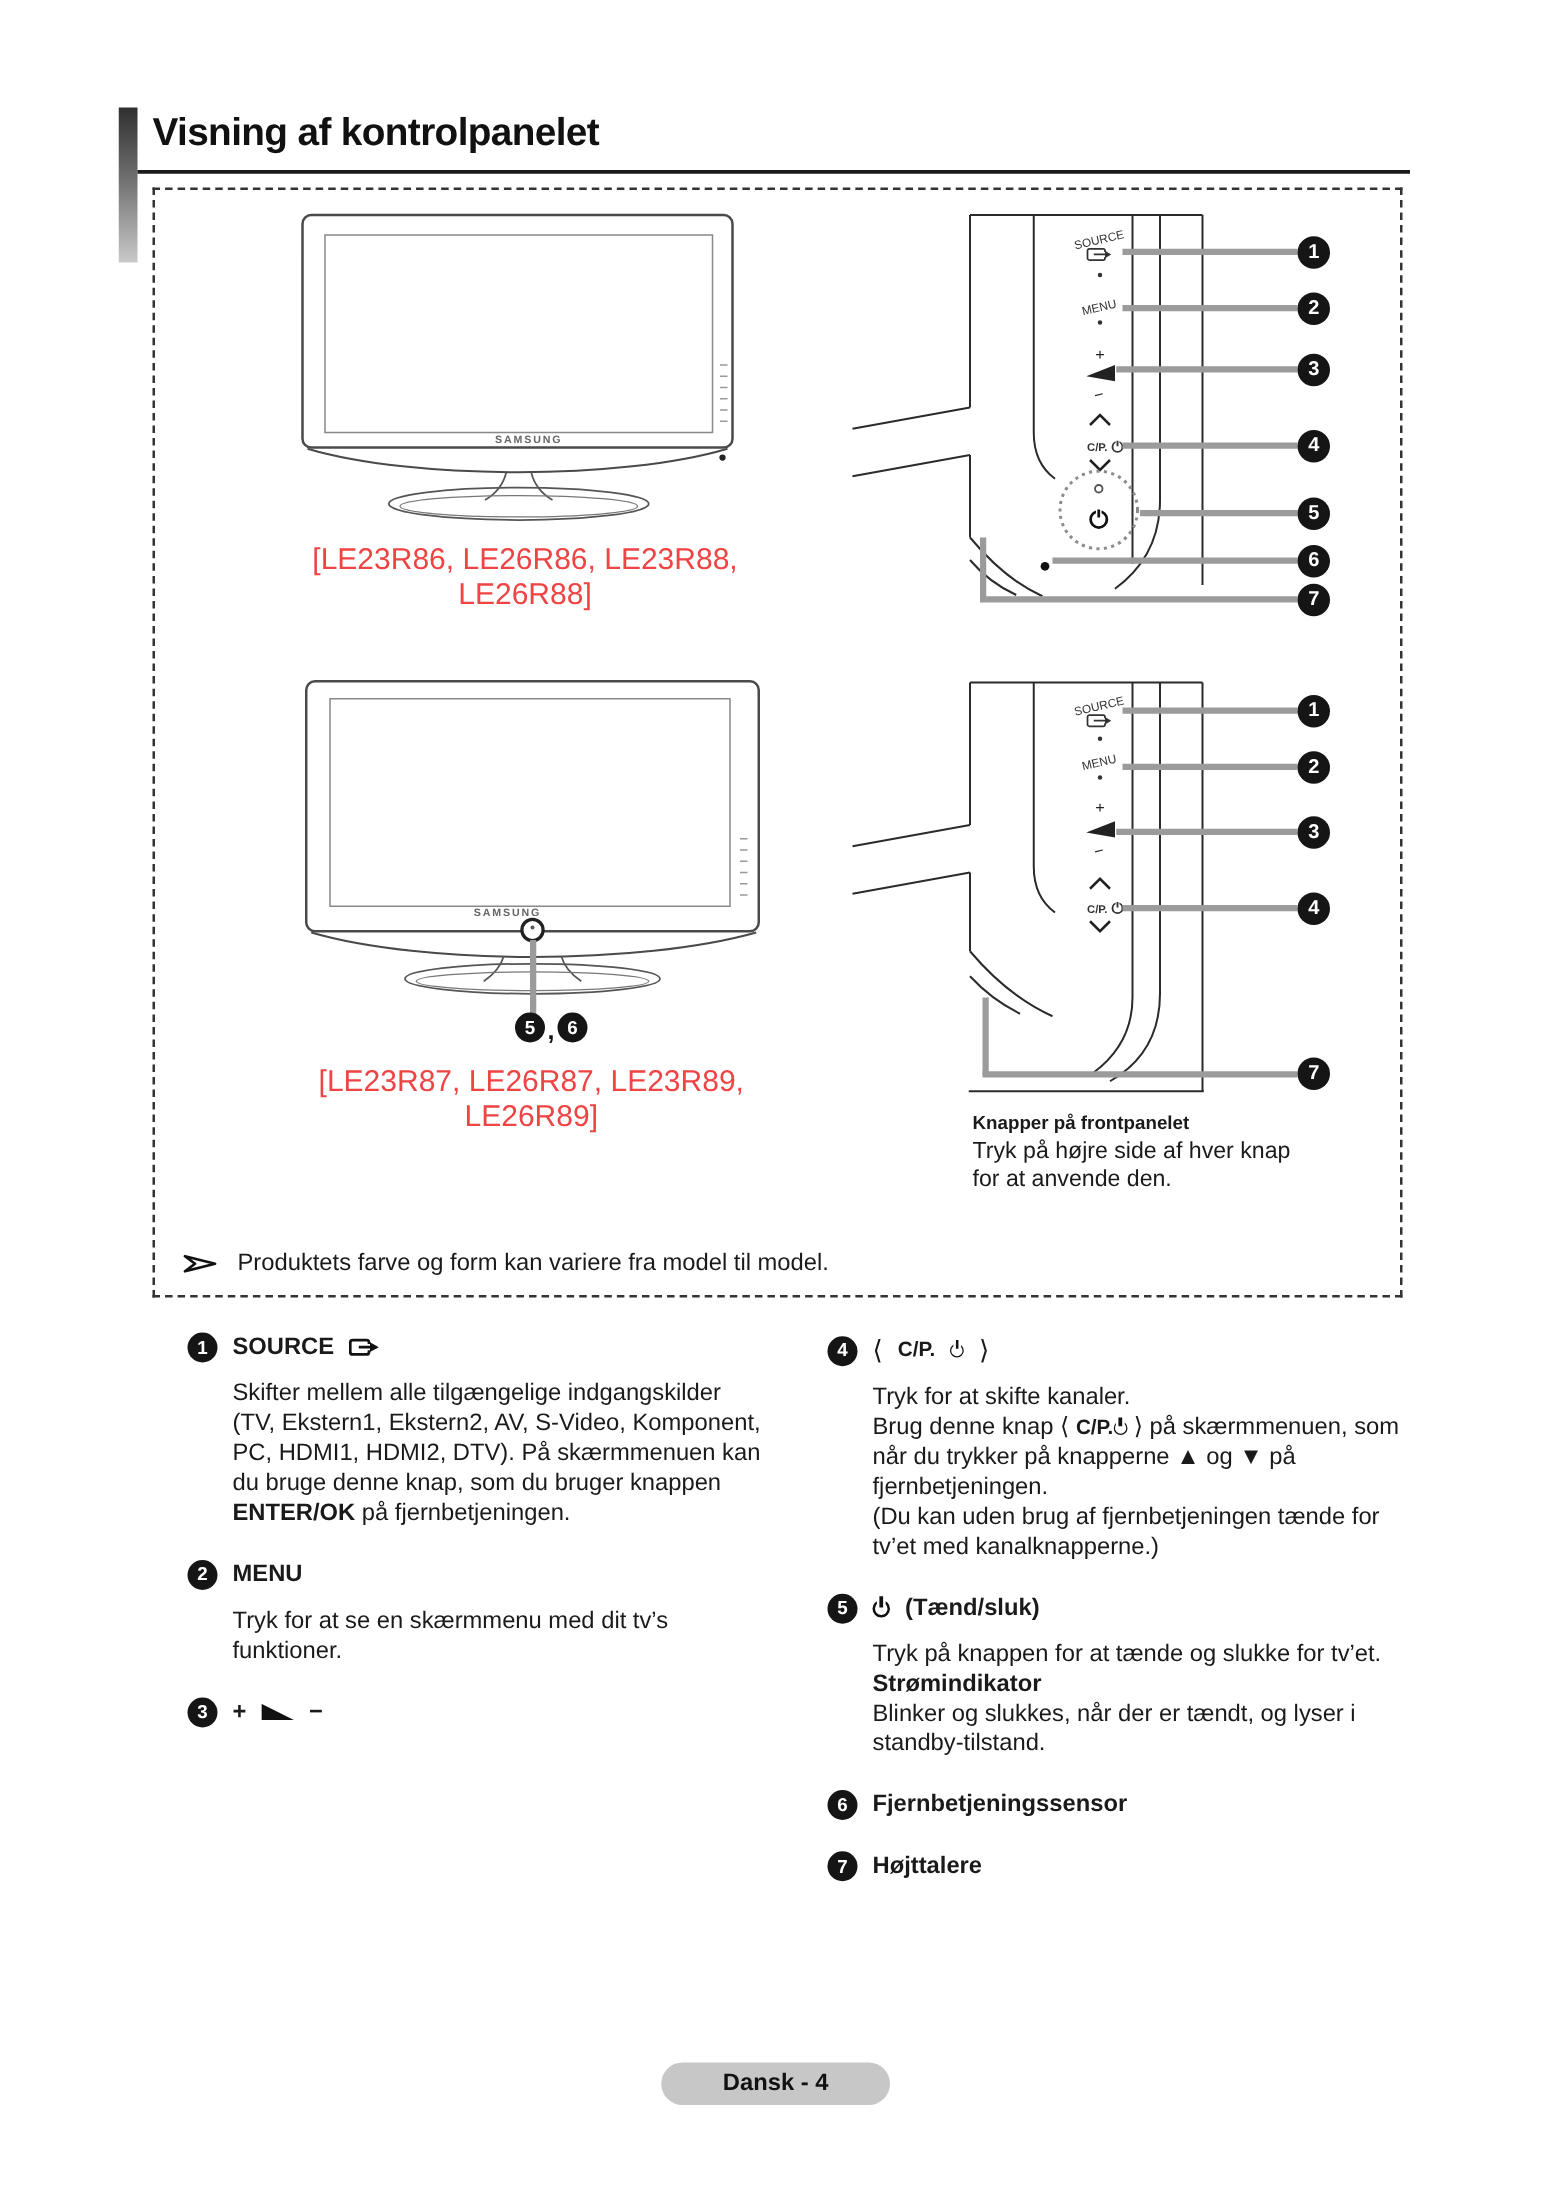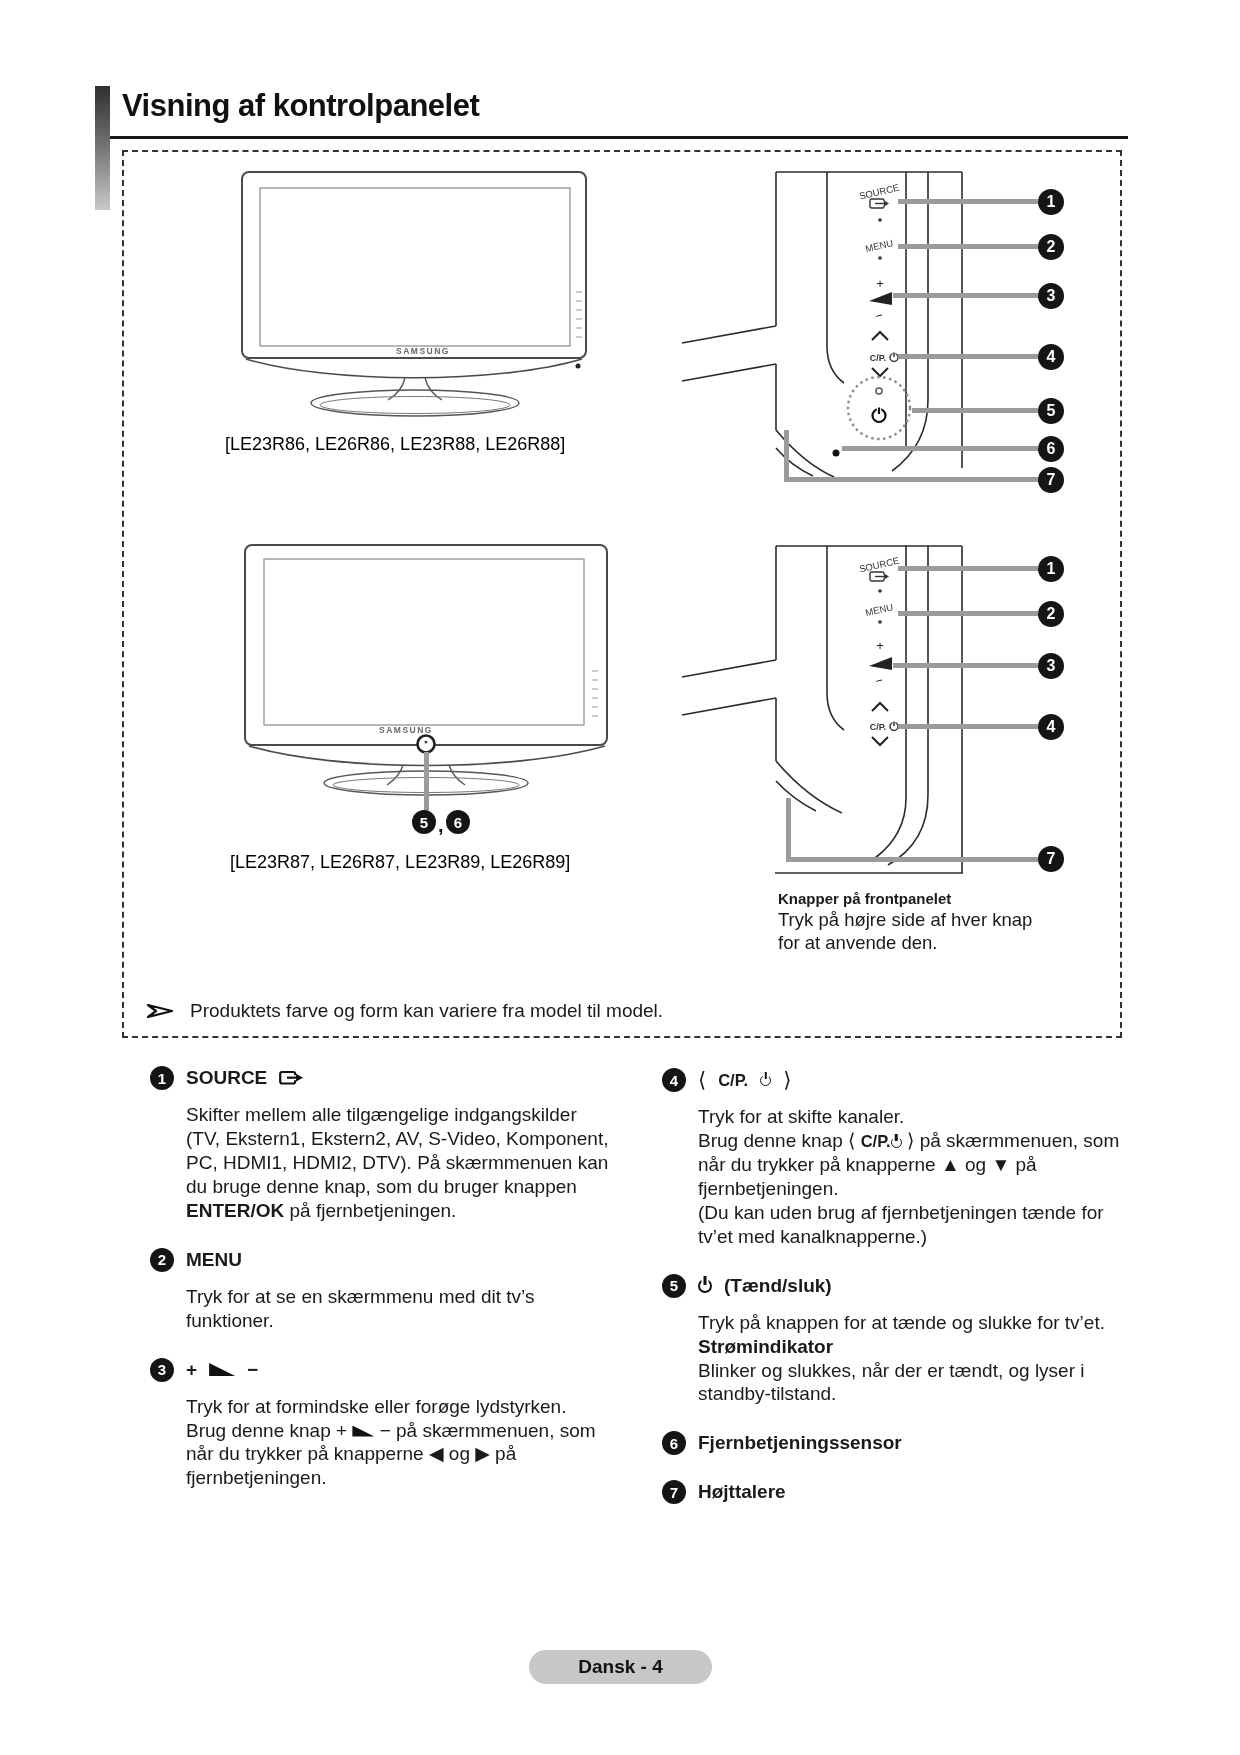--- a/index.html
+++ b/index.html
@@ -15,21 +15,21 @@
   .title-rule { left:110px; top:136px; width:1018px; height:3px; background:#1a1a1a; }
 
   
   .diagram-box { left:122px; top:150px; width:1000px; height:888px; border:2px dashed #333; }
 
   .leader { position:absolute; background:#9b9b9b; }
   .callout { position:absolute; width:26px; height:26px; border-radius:50%; background:#151515;
              color:#fff; font-weight:700; font-size:16px; display:flex; align-items:center;
              justify-content:center; line-height:1; }
   .callout.small { width:24px; height:24px; font-size:15px; }
-  .model-label { position:absolute; font-size:18px; color:#000000; text-align:left; }
+  .model-label { position:absolute; font-size:24px; color:#ef4444; text-align:center; }
   .front-comma { position:absolute; font-size:20px; font-weight:700; color:#111; }
 
   .caption { left:778px; top:890px; width:285px; }
   .caption .cap-title { font-size:15px; font-weight:700; margin-bottom:2px; }
   .caption .cap-text { font-size:18.5px; line-height:1.22; width:272px; }
 
   .note-row { left:146px; top:1000px; display:flex; align-items:center; gap:14px; }
   .note-text { font-size:19px; }
 
   
@@ -265,24 +265,20 @@
       </div>
     </div>
 
     <div class="item">
       <div class="item-head">
         <span class="num-badge">3</span>
         <span class="item-title">+</span>
         <span class="wedge"></span>
         <span class="item-title">−</span>
       </div>
-      <div class="item-body" style="width:428px">
-        <p>Tryk for at formindske eller forøge lydstyrken.</p>
-        <p><span>Brug denne knap + </span><span class="wedge" style="width:22px;height:11px"></span><span> −  på skærmmenuen, som når du trykker på knapperne ◀ og ▶ på fjernbetjeningen.</span></p>
-      </div>
     </div>
   </div>
 
   <div class="col col-right">
 
     <div class="item">
       <div class="item-head">
         <span class="num-badge">4</span>
         <span class="ang">⟨</span>
         <span class="cp-small">C/P.</span>

